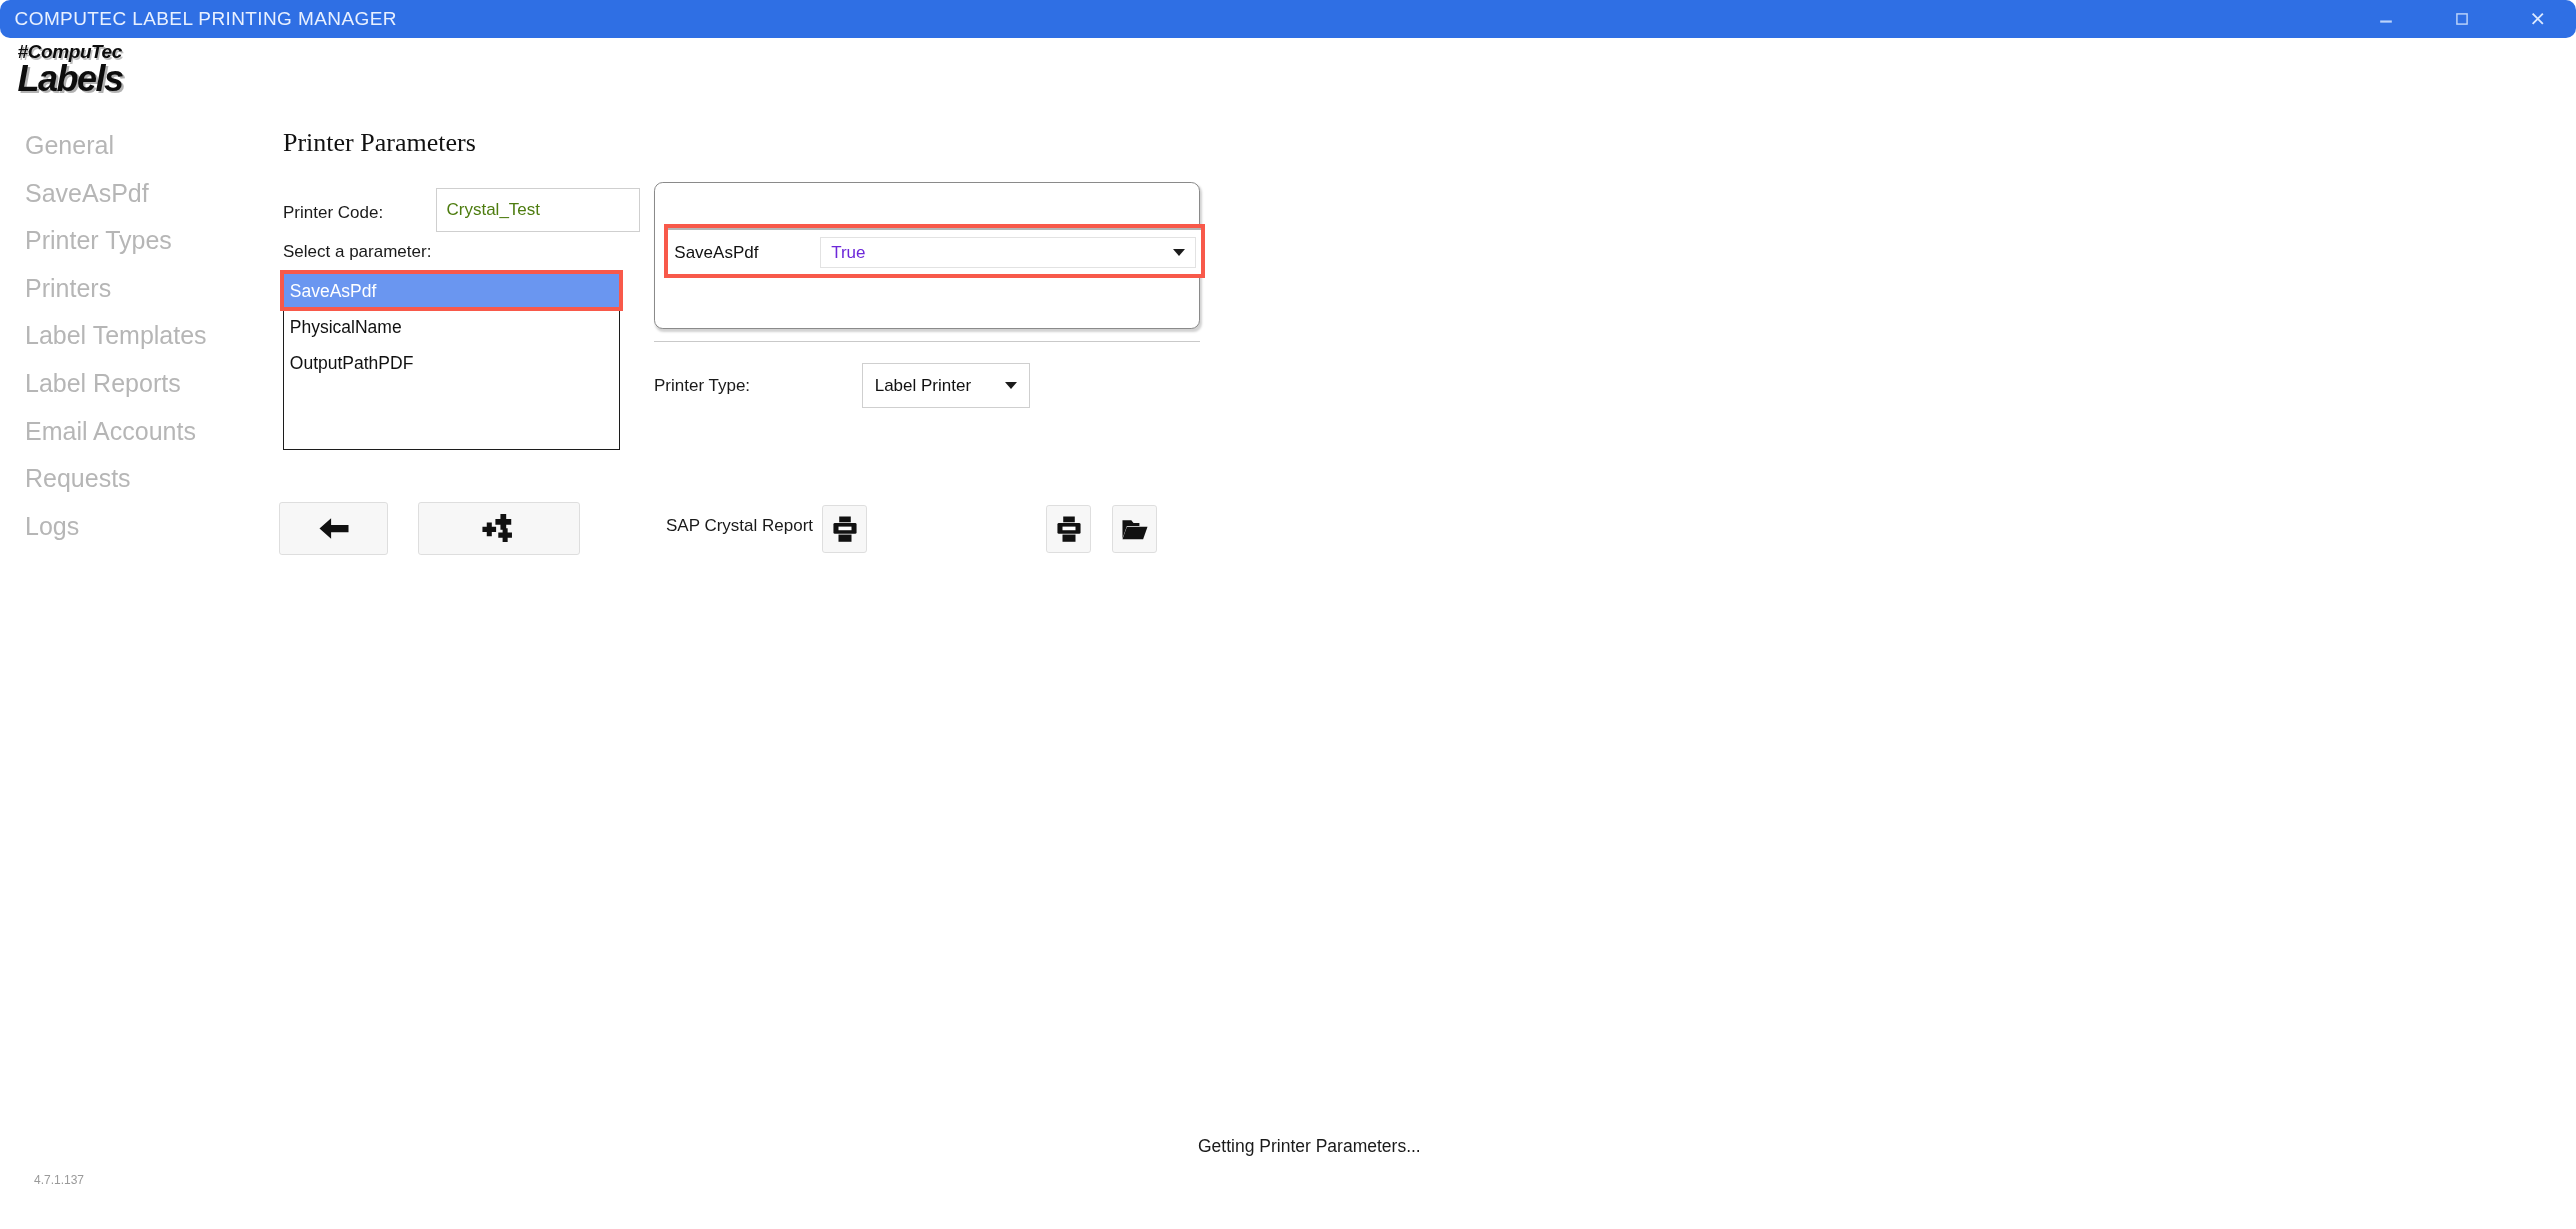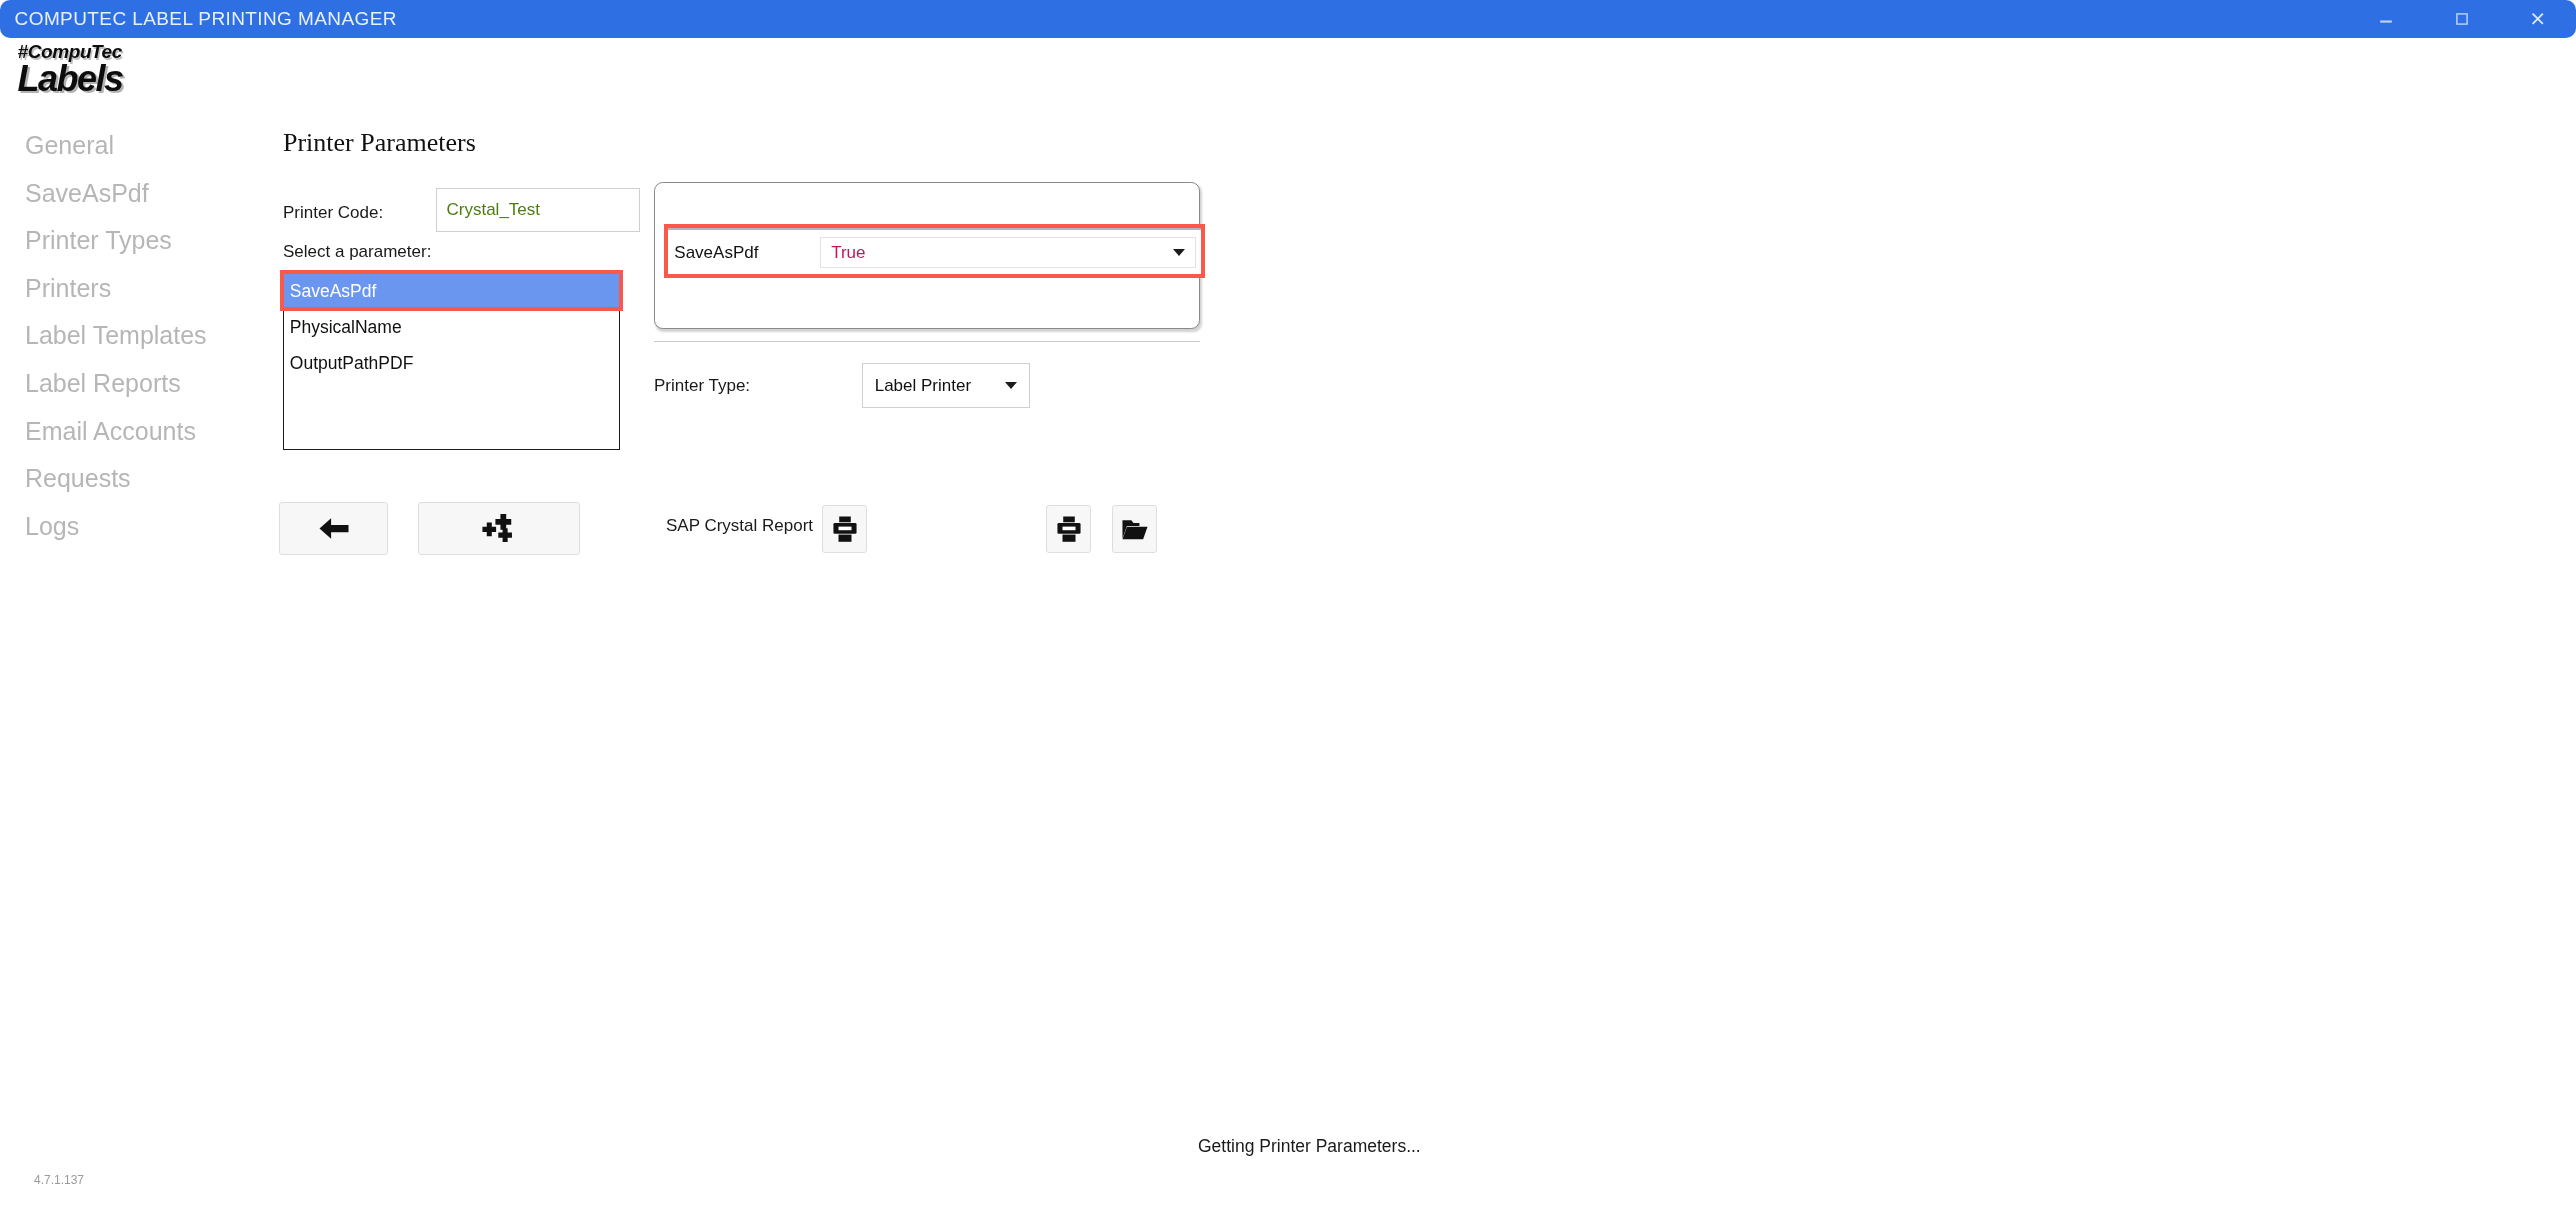--- a/index.html
+++ b/index.html
@@ -249,21 +249,21 @@
     flex: 1;
     margin-right: 5.8px;
     height: 31px;
     border: 0.7px solid #e2e2e2;
     background: #ffffff;
     box-sizing: border-box;
     display: flex;
     align-items: center;
     padding: 0 10.2px 0 10.2px;
     font-size: 17px;
-    color: #be185d;
+    color: #6d28d9;
     font-family: "Liberation Sans", sans-serif;
     cursor: pointer;
   }
   .param-combo .val { flex: 1; white-space: nowrap; }
   .caret {
     width: 0; height: 0;
     border-left: 6.6px solid transparent;
     border-right: 6.6px solid transparent;
     border-top: 7.3px solid #1c1c1c;
   }

